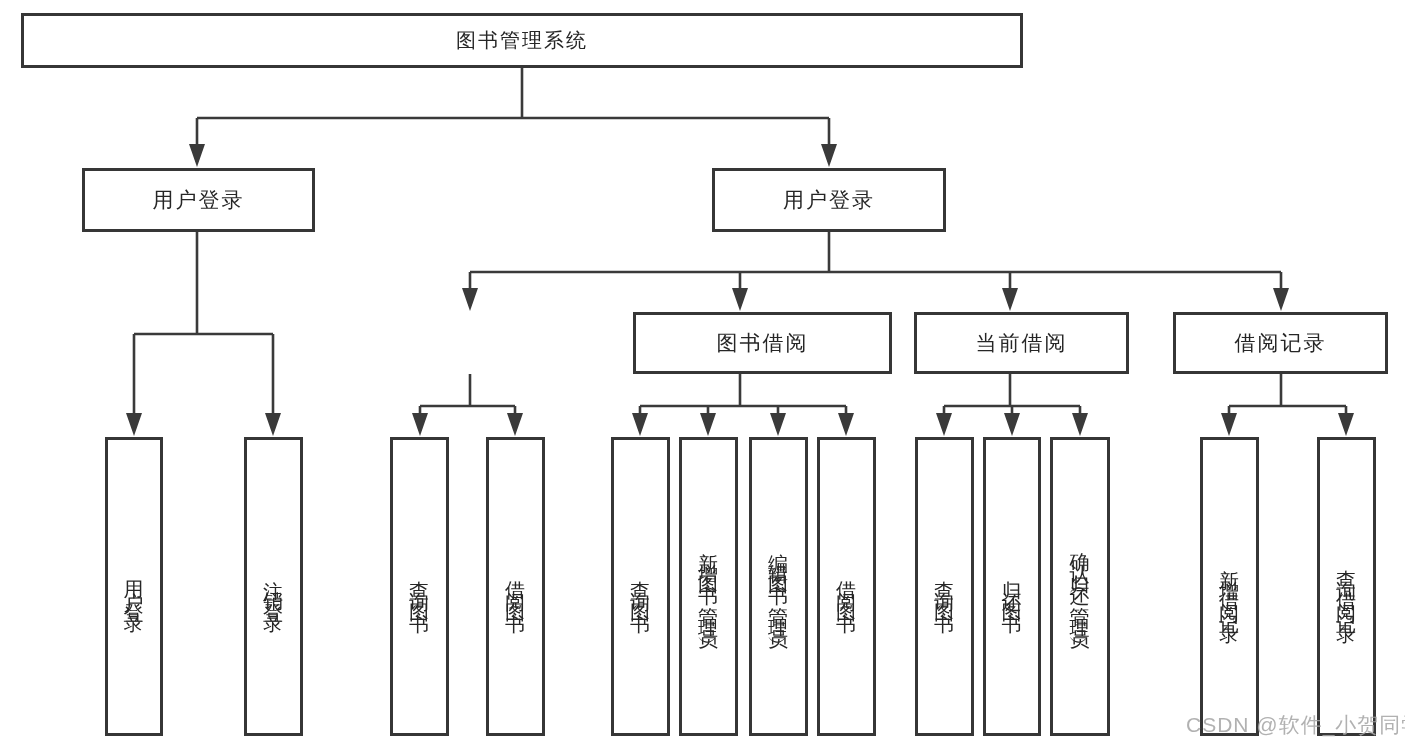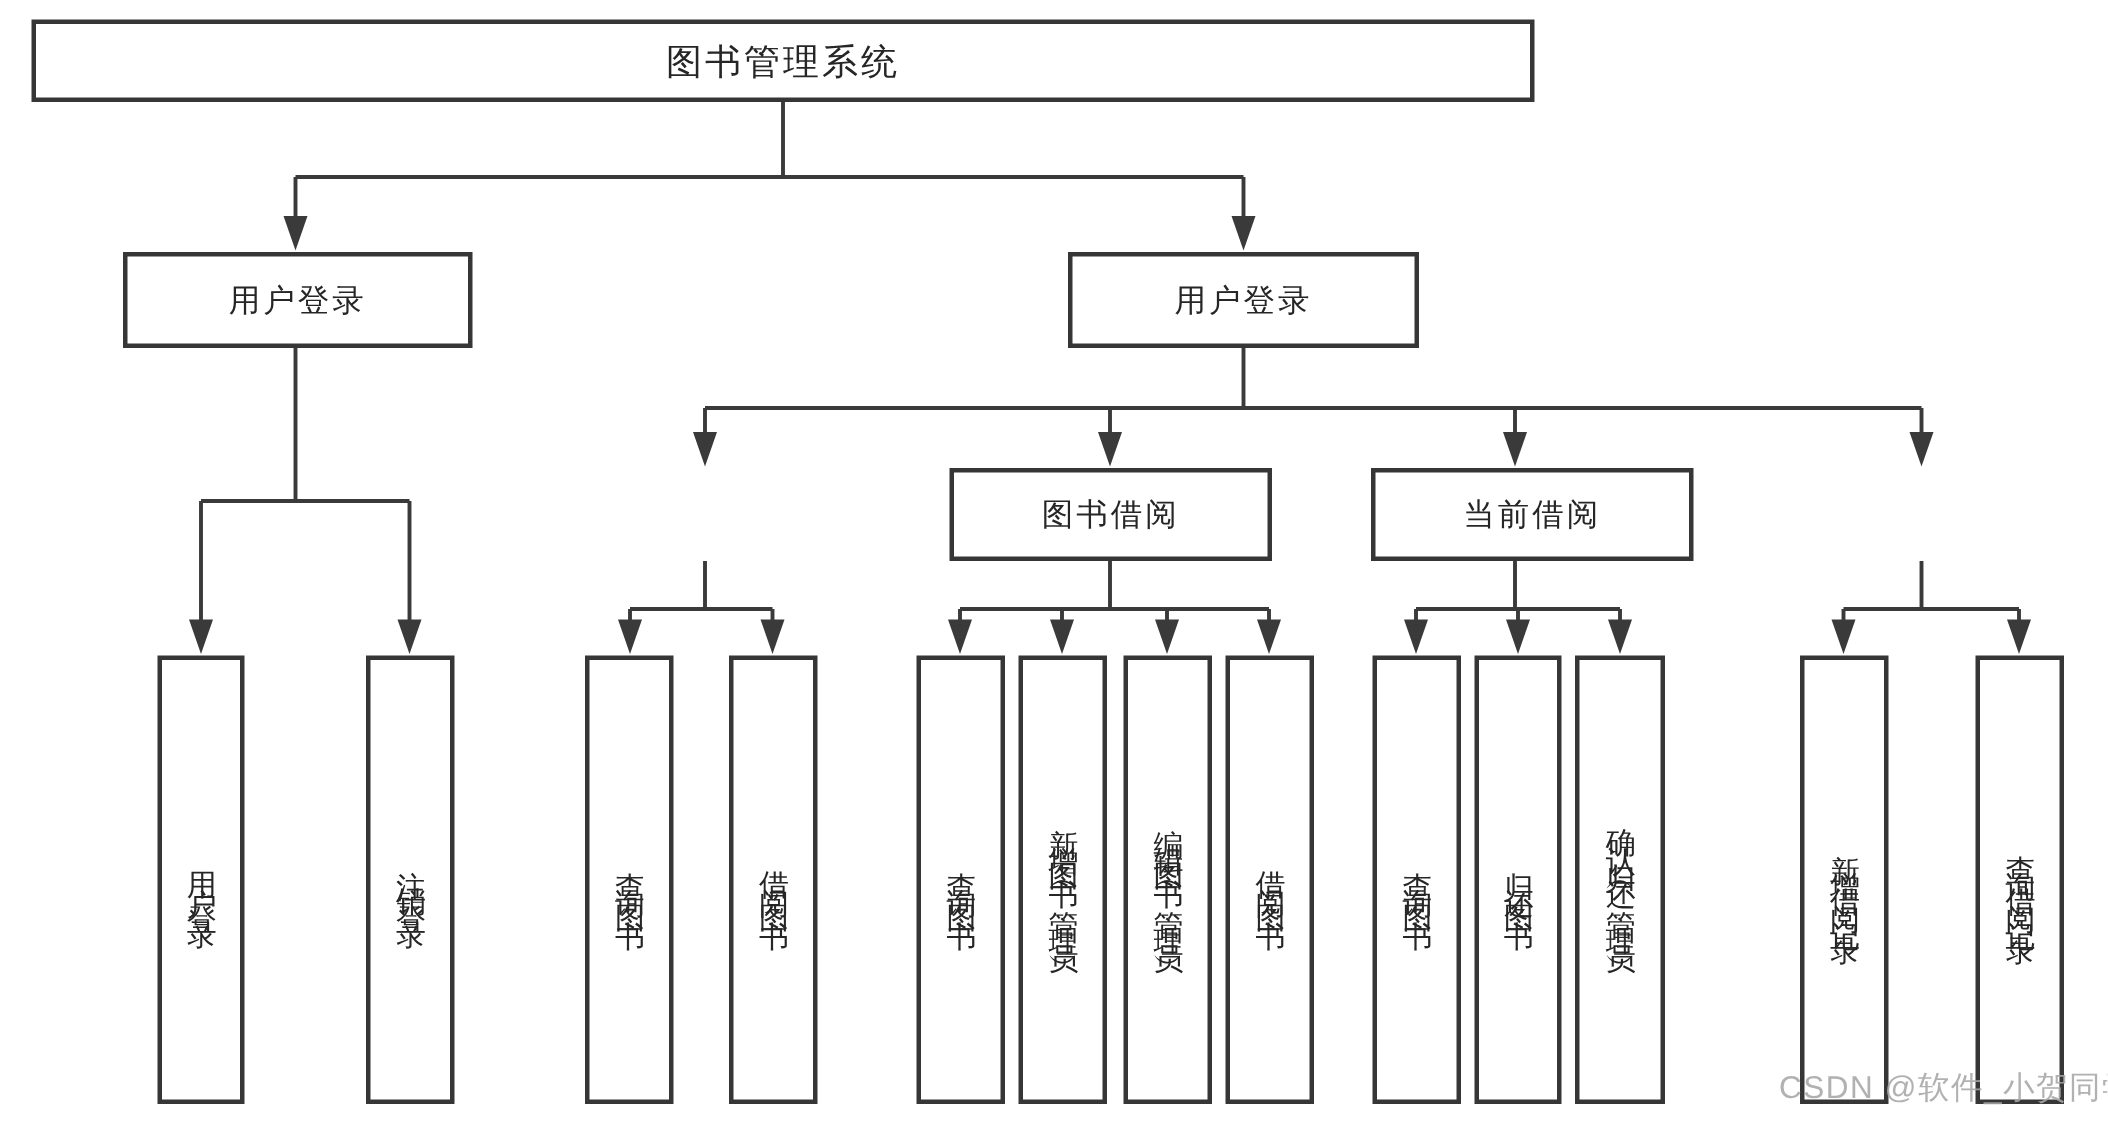--- a/index.html
+++ b/index.html
@@ -8,21 +8,21 @@
     position:relative; width:1405px; height:747px; background:#ffffff;
     font-family:"Liberation Sans","DejaVu Sans",sans-serif; overflow:hidden;
   }
   .connectors { position:absolute; left:0; top:0; width:1405px; height:747px; z-index:1; }
   .node {
     position:absolute; background:#ffffff; border:3px solid #363636;
     display:flex; align-items:center; justify-content:center;
     color:#262626; z-index:2; text-align:center;
   }
   .n-h { font-size:21px; letter-spacing:2px; white-space:nowrap; }
-  .n-root { font-size:24px; letter-spacing:2px; }
+  .n-root { font-size:20px; letter-spacing:2px; }
   .n-v { font-size:20px; }
   .n-v .vtxt {
     writing-mode:vertical-rl; text-orientation:mixed;
     letter-spacing:11px; line-height:1; white-space:nowrap;
   }
   .watermark {
     position:absolute; left:1186px; top:711px; z-index:3;
     font-size:21px; letter-spacing:1px; white-space:nowrap;
     color:rgba(166,166,166,0.88);
   }
@@ -102,25 +102,28 @@
     <span>图书管理系统</span>
   </div>
 
   <div class="node n-h" style="left:82px;top:168px;width:233px;height:64px">
     <span>用户登录</span>
   </div>
   <div class="node n-h" style="left:712px;top:168px;width:234px;height:64px">
     <span>用户登录</span>
   </div>
 
-  <div class="node n-h" style="left:633px;top:312px;width:215px;height:62px">
+  <div class="node n-h" style="left:633px;top:312px;width:259px;height:62px">
     <span>图书借阅</span>
   </div>
   <div class="node n-h" style="left:914px;top:312px;width:215px;height:62px">
     <span>当前借阅</span>
+  </div>
+  <div class="node n-h" style="left:1173px;top:312px;width:215px;height:62px">
+    <span>借阅记录</span>
   </div>
 
   <div class="node n-v" style="left:105px;top:437px;width:58px;height:299px">
     <span class="vtxt">用户登录</span>
   </div>
   <div class="node n-v" style="left:244px;top:437px;width:59px;height:299px">
     <span class="vtxt">注销登录</span>
   </div>
 
   <div class="node n-v" style="left:390px;top:437px;width:59px;height:299px">

